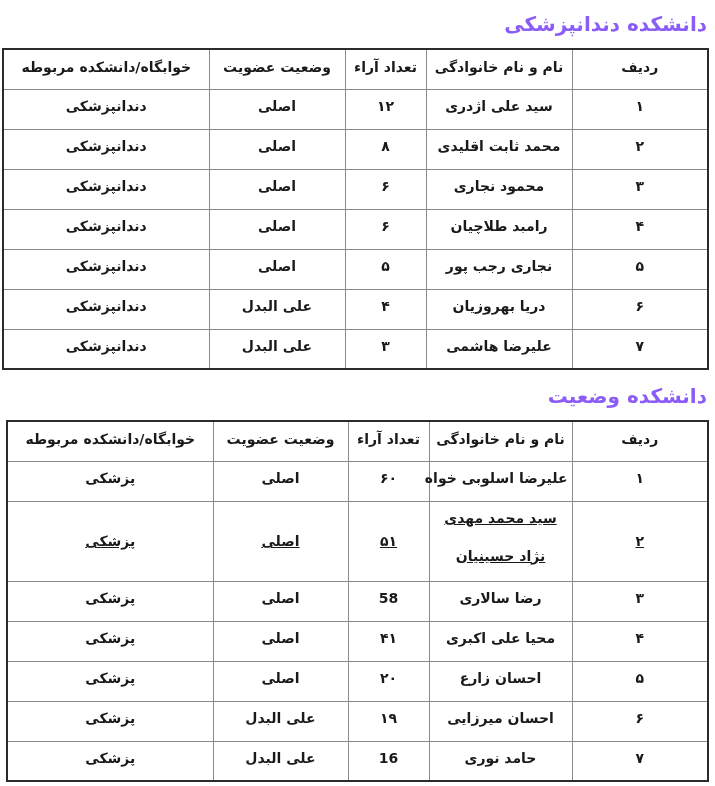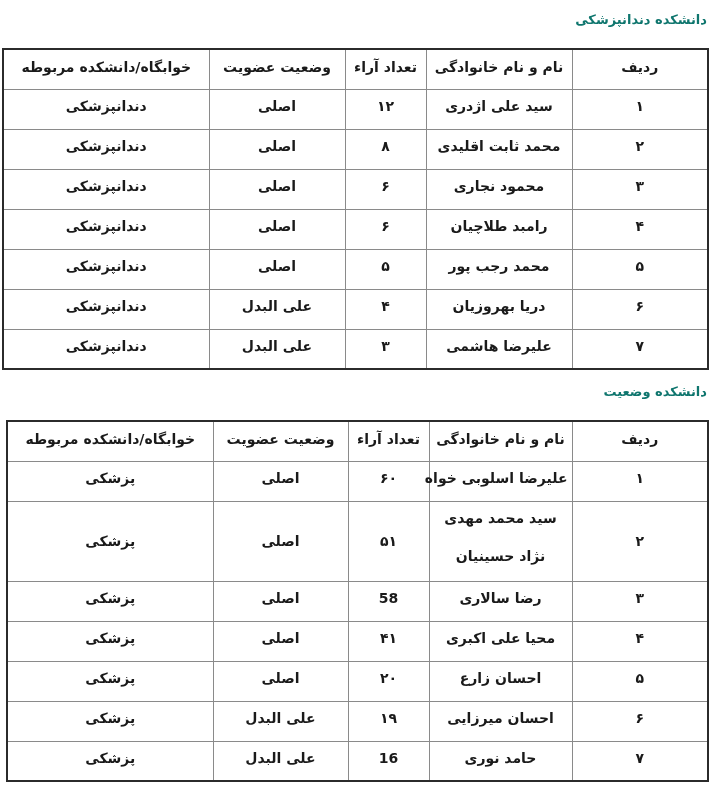--- a/index.html
+++ b/index.html
@@ -2,35 +2,35 @@
 <html><head>
   <meta charset="utf-8">
   <style>
     html, body { margin: 0; padding: 0; background: #ffffff; }
     body {
       width: 715px; height: 786px; position: relative; overflow: hidden;
       font-family: "DejaVu Sans", sans-serif; color: #1a1a1a;
     }
     .section-title {
       position: absolute; right: 8px;
-      color: #0f766e; font-weight: bold; font-size: 13px;
+      color: #8b5cf6; font-weight: bold; font-size: 20px;
       direction: rtl; white-space: nowrap;
     }
     table.res {
       position: absolute; border-collapse: collapse; direction: rtl;
       border: 2px solid #2b2b2b; table-layout: fixed;
     }
     table.res th, table.res td {
       border: 1px solid #8a8a8a; text-align: center; vertical-align: top;
       font-weight: bold; font-size: 14px; padding: 8px 4px 0 4px;
       box-sizing: border-box; white-space: nowrap;
     }
     table.res th { height: 40px; padding-top: 9px; font-size: 14px; margin-top: 31px; }
     table.res td { height: 40px; }
-    table.res td.tall { height: 80px; }
+    table.res td.tall { height: 80px; text-decoration: underline; }
     table.res td.tall.center { vertical-align: middle; padding-top: 0; }
     table.res td .line2 { display: block; margin-top: 22px; }
     #t1 { left: 2px; top: 48px; width: 705px; }
     #t2 { left: 6px; top: 420px; width: 701px; }
   </style>
 </head>
 <body>
 
 <div class="section-title" style="top:12px;">دانشکده دندانپزشکی</div>
 <table class="res" id="t1">
@@ -74,21 +74,21 @@
     </tr>
     <tr>
       <td>۴</td>
       <td>رامبد طلاچیان</td>
       <td>۶</td>
       <td>اصلی</td>
       <td>دندانپزشکی</td>
     </tr>
     <tr>
       <td>۵</td>
-      <td>محمد رجب پور</td>
+      <td>نجاری رجب پور</td>
       <td>۵</td>
       <td>اصلی</td>
       <td>دندانپزشکی</td>
     </tr>
     <tr>
       <td>۶</td>
       <td>دریا بهروزیان</td>
       <td>۴</td>
       <td>علی البدل</td>
       <td>دندانپزشکی</td>

